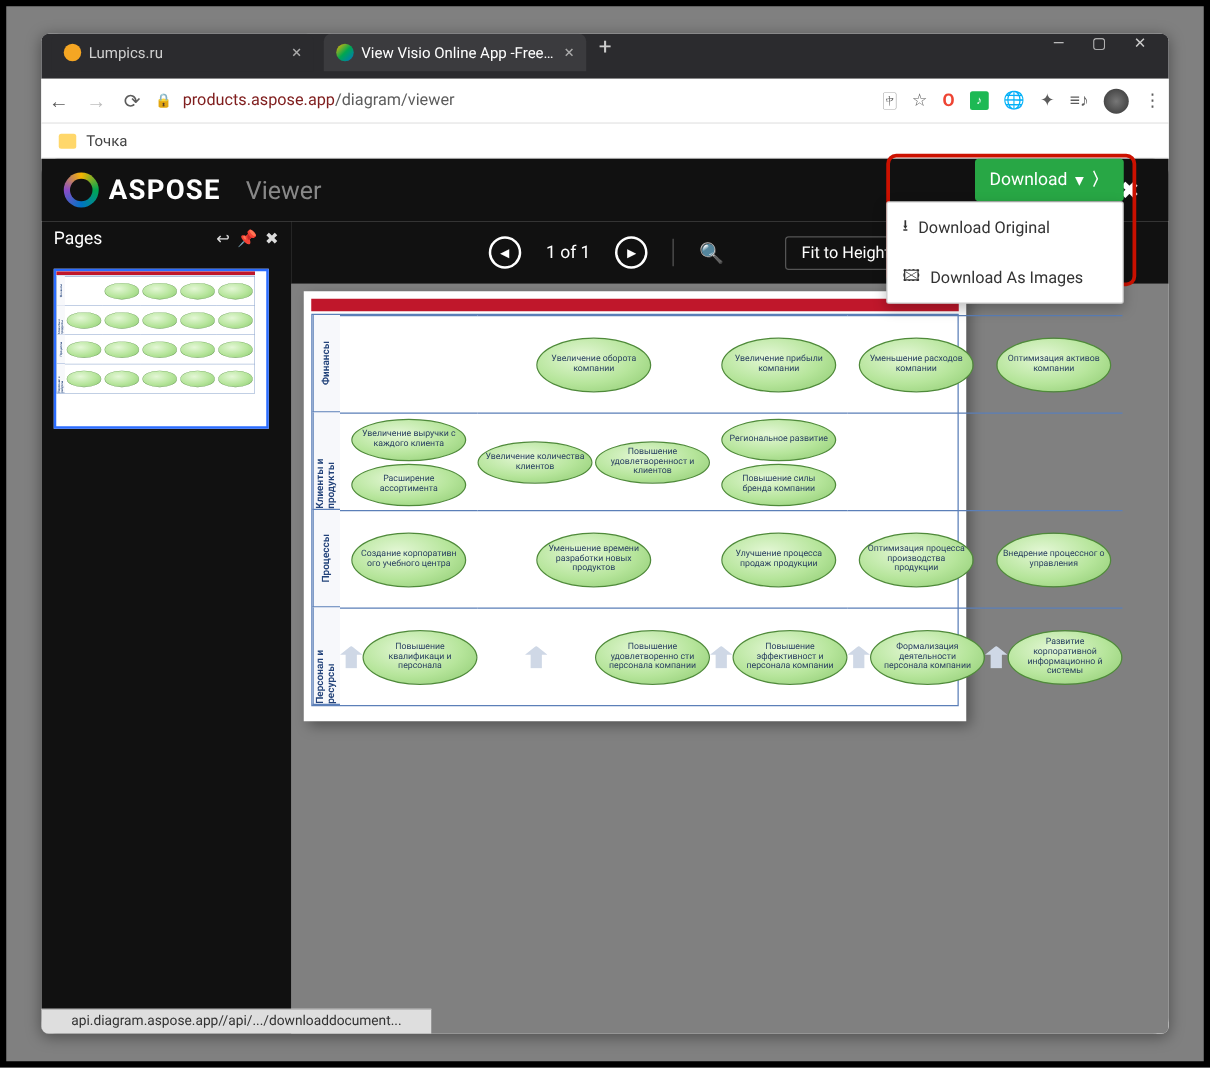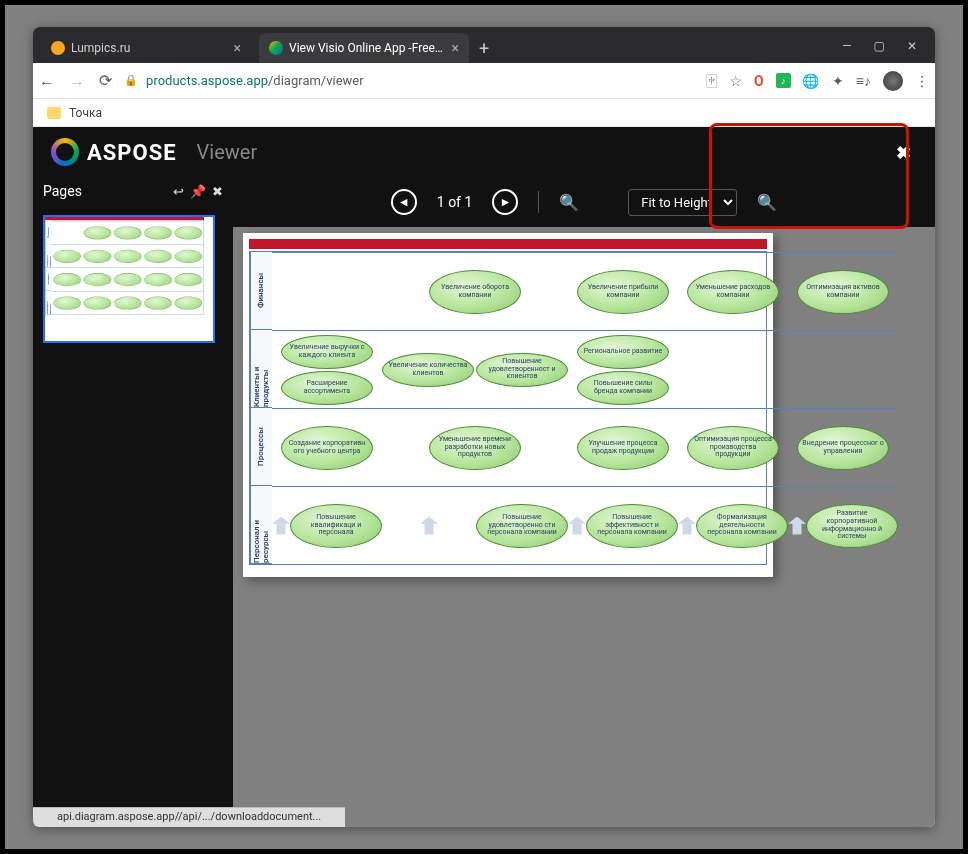--- a/index.html
+++ b/index.html
@@ -1,31 +1,31 @@
 <!DOCTYPE html>
 <html><head>
 <meta charset="utf-8">
 <style>
 * { margin: 0; padding: 0; box-sizing: border-box; font-family: -apple-system, BlinkMacSystemFont, "Segoe UI", Roboto, Arial, sans-serif; }
 body { background: #808080; width: 968px; height: 854px; overflow: hidden; position: relative; }
 .outer-frame { position: absolute; top: 0; left: 0; width: 968px; height: 854px; border: 5px solid #000; box-sizing: border-box; }
 .browser-window { position: absolute; top: 27px; left: 33px; width: 902px; height: 800px; background: #fff; border-radius: 6px; overflow: hidden; box-shadow: 0 2px 12px rgba(0,0,0,.4); display: flex; flex-direction: column; }
-.titlebar { height: 36px; background: #2b2b2e; display: flex; align-items: flex-end; }
+.titlebar { height: 36px; background: #2b2b2e; display: flex; align-items: flex-start; }
 .tab { height: 30px; background: #2b2b2e; color: #cfcfcf; font-size: 12px; display: flex; align-items: center; padding: 0 10px; gap: 6px; width: 210px; border-top-left-radius: 6px; border-top-right-radius: 6px; margin-left: 8px; position: relative; }
 .tab.active { background: #3b3b3e; color: #fff; }
 .tab .favicon { width: 14px; height: 14px; border-radius: 50%; flex-shrink: 0; }
 .tab .title { flex: 1; white-space: nowrap; overflow: hidden; text-overflow: ellipsis; }
 .tab .close { font-size: 14px; color: #aaa; }
 .newtab { color: #ccc; font-size: 18px; margin-left: 10px; margin-bottom: 4px; }
 .wincontrols { margin-left: auto; display: flex; gap: 22px; padding: 0 18px 10px 0; color: #ccc; font-size: 12px; }
 .addrbar { height: 36px; background: #fff; border-bottom: 1px solid #e0e0e0; display: flex; align-items: center; padding: 0 6px; gap: 12px; }
 .nav-icons { display: flex; align-items: center; gap: 14px; color: #5c5c5c; font-size: 16px; }
 .url-area { flex: 1; display: flex; align-items: center; gap: 8px; font-size: 13px; color: #5c5c5c; }
 .lock-icon { font-size: 11px; }
-.url-text .domain { color: #0f766e; }
+.url-text .domain { color: #7f1d1d; }
 .ext-icons { display: flex; align-items: center; gap: 12px; color: #5c5c5c; font-size: 14px; }
 .ext-icons .o { color: #e43; font-weight: bold; }
 .ext-icons .sq { width: 15px; height: 15px; background: #1db954; border-radius: 2px; display: inline-flex; align-items: center; justify-content: center; color: #fff; font-size: 9px; }
 .ext-icons .globe { color: #0b84d6; }
 .ext-icons .avatar { width: 20px; height: 20px; background: radial-gradient(circle,#777,#333); border-radius: 50%; }
 .bookmarksbar { height: 28px; background: #fff; display: flex; align-items: center; padding: 0 14px; gap: 8px; font-size: 12px; color: #444; border-bottom: 1px solid #e8e8e8; }
 .bm-folder { width: 14px; height: 12px; background: #ffd76a; border-radius: 2px; }
 .app-area { flex: 1; display: flex; flex-direction: column; background: #808080; border-radius: 13px; }
 .app-header { height: 50px; background: #111; display: flex; align-items: center; padding: 0 18px; position: relative; }
 .aspose-logo { display: flex; align-items: center; gap: 8px; color: #fff; font-size: 22px; font-weight: 700; letter-spacing: 1px; }
@@ -114,20 +114,37 @@
   <div class="app-area">
 
     <div class="app-header">
       <div class="aspose-logo">
         <span class="logo-swirl"></span>
         <span>ASPOSE</span>
       </div>
       <span class="viewer-label">Viewer</span>
 
       <div class="dl-highlight"></div>
+      <div class="dl-area">
+        <div class="dl-btn">
+          <span>Download</span>
+          <span>▾</span>
+          <span style="font-weight:bold">〉</span>
+        </div>
+        <div class="dl-menu">
+          <div class="item">
+            <span>⭳</span>
+            <span>Download Original</span>
+          </div>
+          <div class="item">
+            <span>🖾</span>
+            <span>Download As Images</span>
+          </div>
+        </div>
+      </div>
       <span class="close-overlay">✖</span>
     </div>
 
     <div style="display:flex;flex:1;overflow:hidden">
 
       <div class="pages-panel">
         <div class="pages-hdr">
           <span>Pages</span>
           <span class="ctl">
             <span>↩</span>

